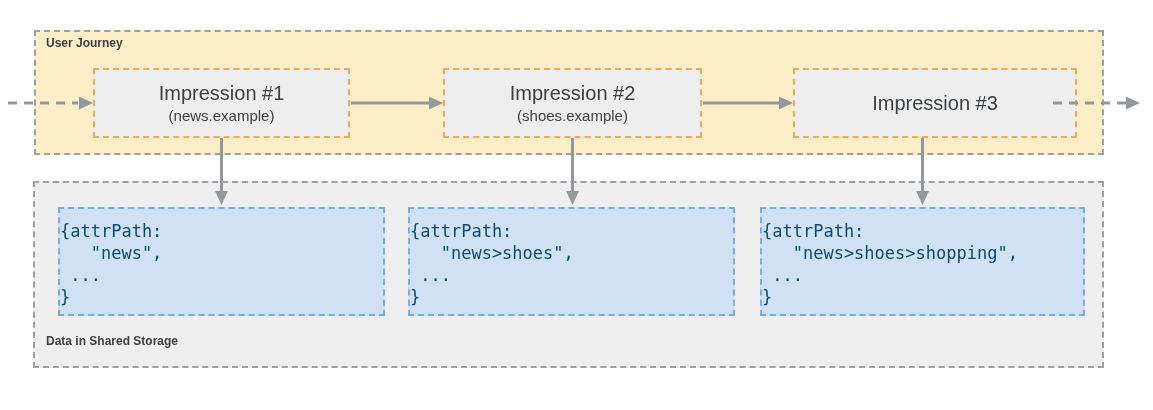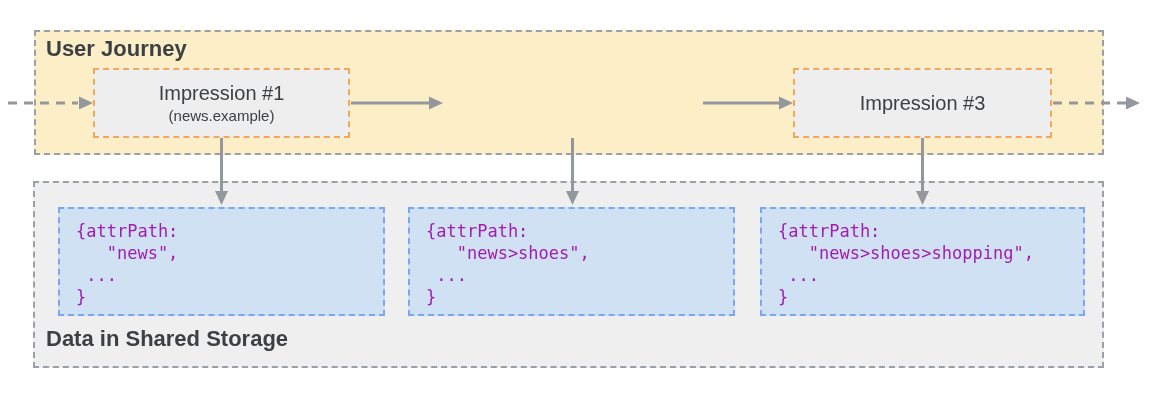--- a/index.html
+++ b/index.html
@@ -21,56 +21,56 @@
     background: #fcefc8;
     border: 2px dashed #9aa0a6;
   }
   .band-gray {
     left: 33px; top: 181px; width: 1071px; height: 187px;
     background: #efefef;
     border: 2px dashed #9aa0a6;
   }
   .band-label {
     position: absolute;
-    font-size: 22px;
+    font-size: 12px;
     font-weight: bold;
     color: #3c4043;
     white-space: nowrap;
   }
   .label-journey { left: 46px; top: 36px; }
-  .label-storage { left: 46px; top: 326px; }
+  .label-storage { left: 46px; top: 334px; }
   .imp {
     position: absolute;
     top: 68px; height: 70px;
     box-sizing: border-box;
     background: #eeeeee;
     border: 2px dashed #f2a75b;
     display: flex;
     flex-direction: column;
     align-items: center;
     justify-content: center;
     text-align: center;
   }
   .imp-1 { left: 93px;  width: 257px; }
   .imp-2 { left: 443px; width: 259px; }
-  .imp-3 { left: 793px; width: 259px; }
+  .imp-3 { left: 793px; width: 284px; }
   .imp-title { font-size: 20px; line-height: 24px; color: #3c4043; }
   .imp-sub   { font-size: 15px; line-height: 21px; color: #3c4043; }
   .code-box {
     position: absolute;
     top: 207px; height: 109px;
     box-sizing: border-box;
     background: #cfe1f2;
     border: 2px dashed #7aa7f0;
     margin: 0;
-    padding: 11px 8px 0 16px;
+    padding: 11px 8px 0 0;
     font-family: "DejaVu Sans Mono", monospace;
     font-size: 17px;
     line-height: 22px;
-    color: #a21caf;
+    color: #0c4a6e;
     white-space: pre;
     overflow: hidden;
   }
   .code-1 { left: 58px;  width: 327px; }
   .code-2 { left: 408px; width: 327px; }
   .code-3 { left: 760px; width: 325px; }
   svg.arrows {
     position: absolute;
     left: 0; top: 0;
     width: 1153px; height: 410px;
@@ -84,20 +84,24 @@
 <body>
 
 <div class="canvas">
 
   <div class="band band-yellow"></div>
   <div class="band-label label-journey">User Journey</div>
 
   <div class="imp imp-1">
     <div class="imp-title">Impression #1</div>
     <div class="imp-sub">(news.example)</div>
+  </div>
+  <div class="imp imp-2">
+    <div class="imp-title">Impression #2</div>
+    <div class="imp-sub">(shoes.example)</div>
   </div>
   <div class="imp imp-3">
     <div class="imp-title">Impression #3</div>
   </div>
 
   <div class="band band-gray"></div>
   <div class="band-label label-storage">Data in Shared Storage</div>
 
   <pre class="code-box code-1">{attrPath:
    "news",

